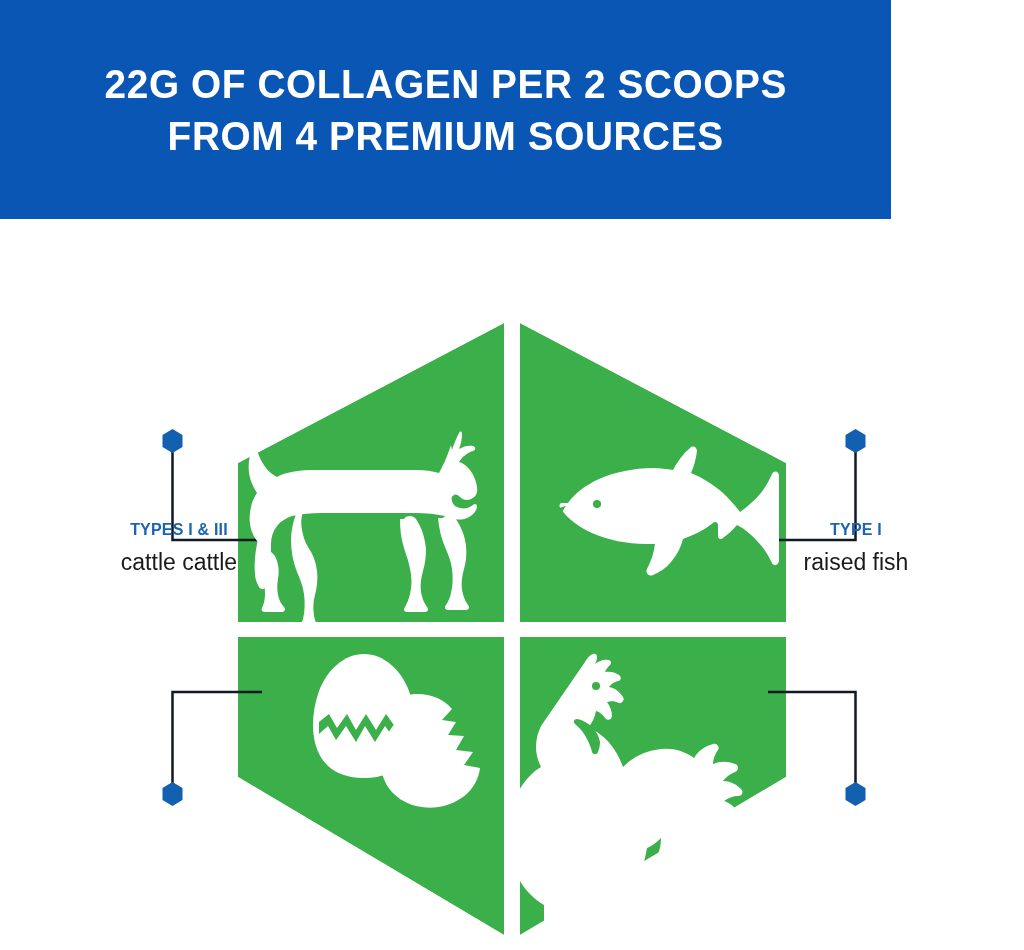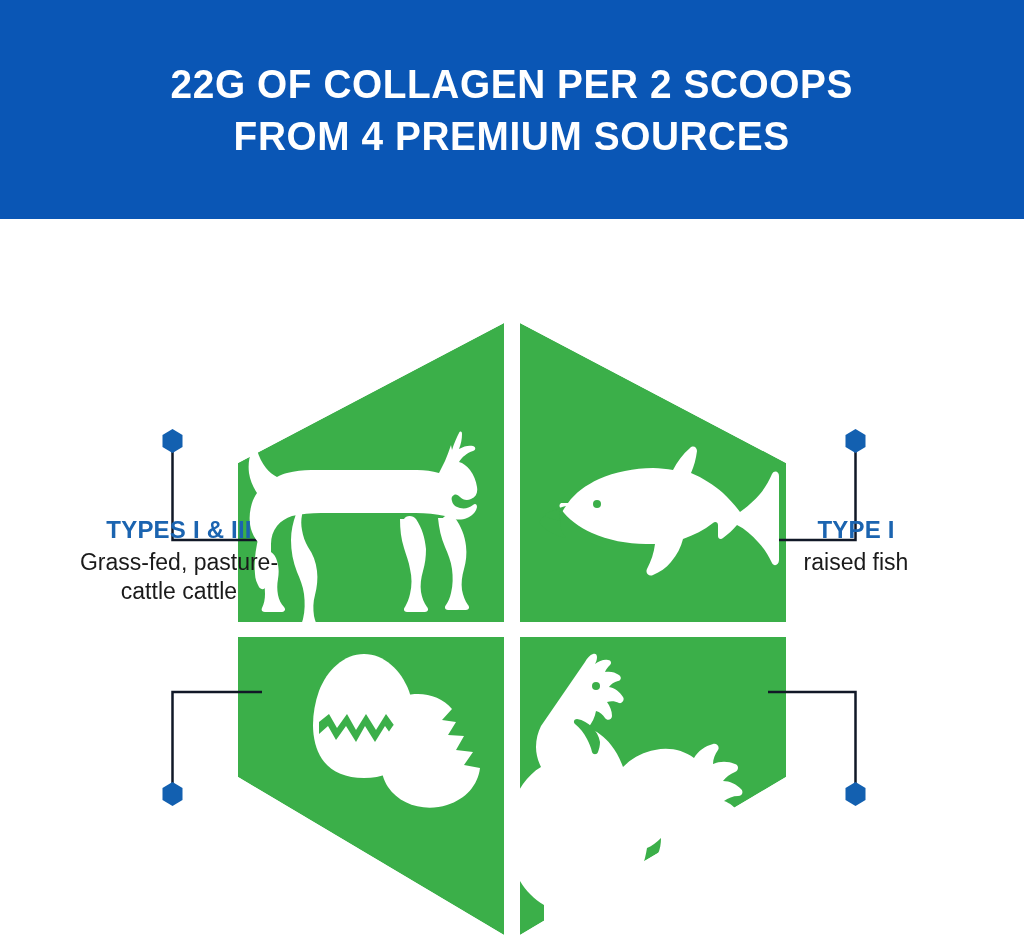--- a/index.html
+++ b/index.html
@@ -14,21 +14,21 @@
     overflow: hidden;
     font-family: "Liberation Sans", sans-serif;
     -webkit-font-smoothing: antialiased;
   }
 
   
   .banner {
     position: absolute;
     left: 0;
     top: 0;
-    width: 1024px;
+    width: 891px;
     height: 219px;
     background: #0a56b5;
     display: flex;
     flex-direction: column;
     align-items: center;
     justify-content: center;
   }
   .banner-line {
     color: #ffffff;
     font-weight: bold;
@@ -59,21 +59,21 @@
 
   
   .callout {
     position: absolute;
     width: 300px;
     text-align: center;
   }
   .callout-title {
     color: #1b64b0;
     font-weight: bold;
-    font-size: 24px;
+    font-size: 16px;
     line-height: 30px;
     letter-spacing: 0.2px;
     margin: 0 0 3px 0;
   }
   .callout-desc {
     color: #1a1a1a;
     font-size: 23px;
     line-height: 29px;
     margin: 0;
   }
@@ -281,21 +281,20 @@
         <path d="M592,678 l-20,28 l-22,7 c-3,1 -3,4 0,5 l24,2 l14,-4 l10,-30 z"></path>
         <path d="M594,678 l6,28 l16,10 c3,2 1,5 -2,5 l-24,-4 l-12,-8 l-2,-31 z"></path>
         <path d="M652,676 l-18,30 l-22,7 c-3,1 -3,4 0,5 l24,2 l14,-4 l10,-32 z"></path>
         <path d="M654,676 l6,30 l16,10 c3,2 1,5 -2,5 l-24,-4 l-12,-8 l-2,-33 z"></path>
       </g>
     </g>
   </svg>
 
   <div class="callout callout-tl">
     <div class="callout-title">TYPES I &amp; III</div>
-    <div class="callout-desc">Grass-fed, pasture-</div>
     <div class="callout-desc">cattle cattle</div>
   </div>
 
   <div class="callout callout-tr">
     <div class="callout-title">TYPE I</div>
     <div class="callout-desc">raised fish</div>
   </div>
 
 </div>
 

